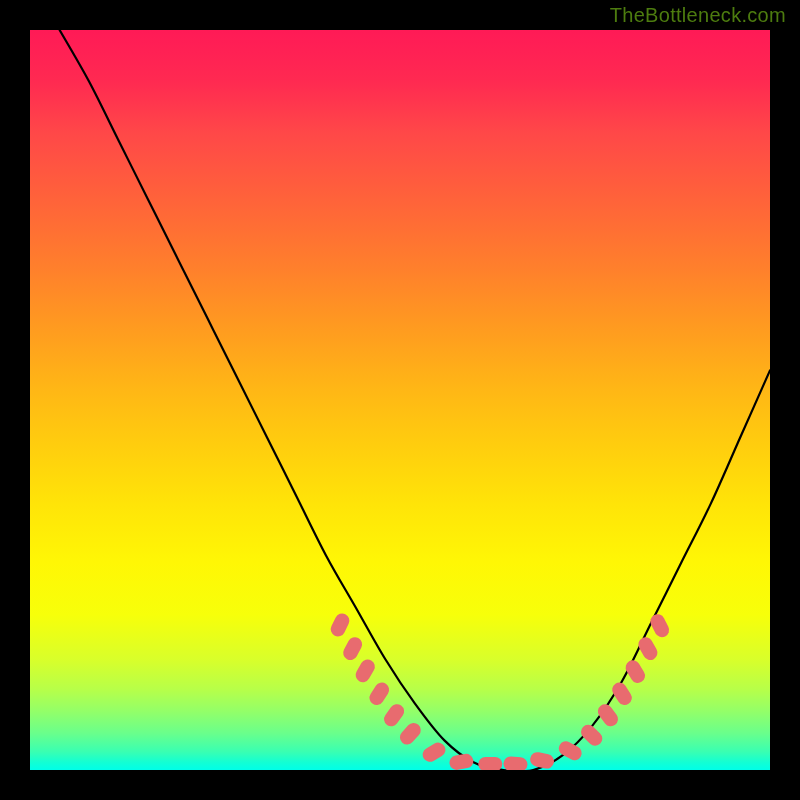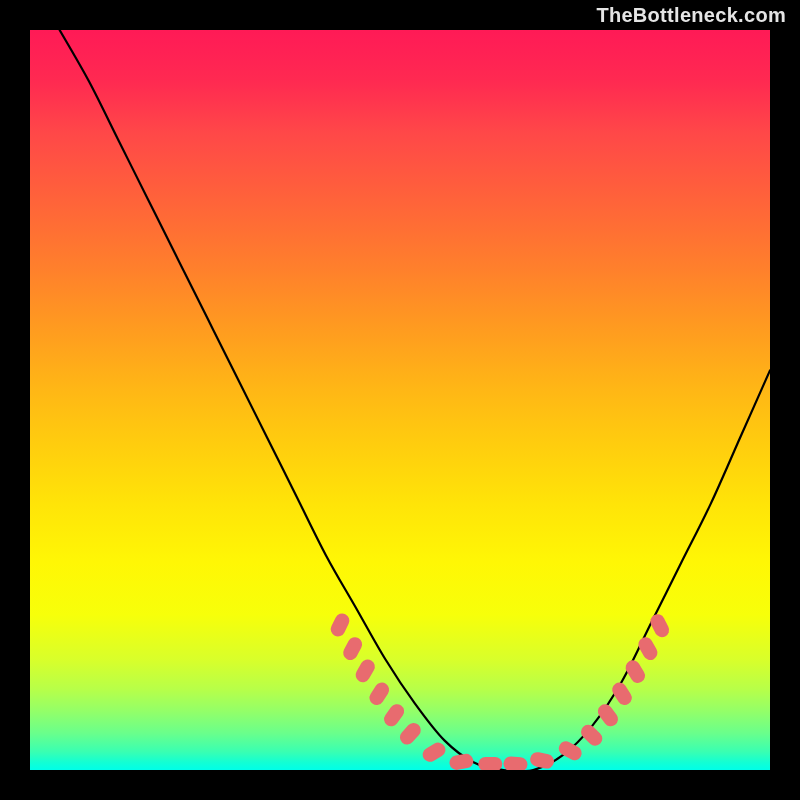--- a/index.html
+++ b/index.html
@@ -14,23 +14,23 @@
   .stage {
     position: relative;
     width: 800px;
     height: 800px;
     background: #000;
   }
   .watermark {
     position: absolute;
     top: 4px;
     right: 14px;
-    color: #e5e5e5;
+    color: #4d7c0f;
     font-size: 20px;
-    font-weight: 700;
+    font-weight: 400;
     letter-spacing: 0.3px;
     z-index: 20;
   }
   .plot-area {
     position: absolute;
     left: 30px;
     top: 30px;
     width: 740px;
     height: 740px;
     overflow: hidden;

